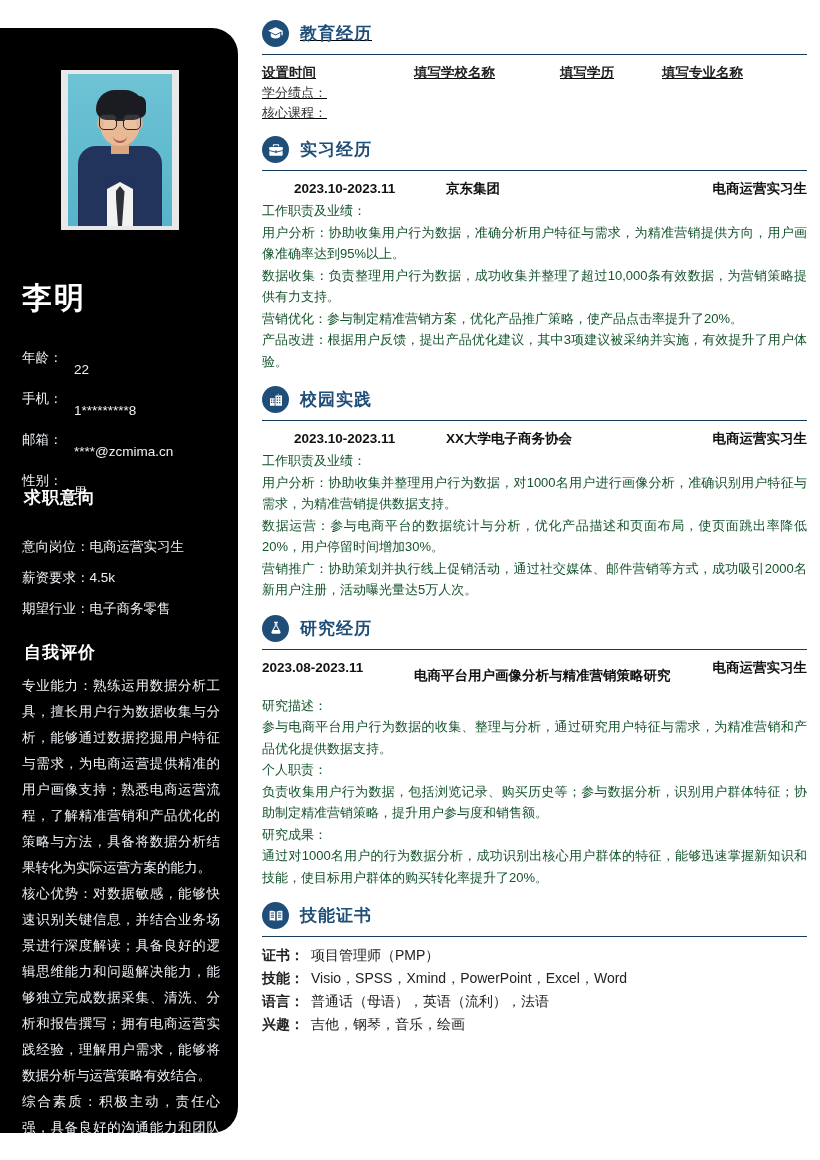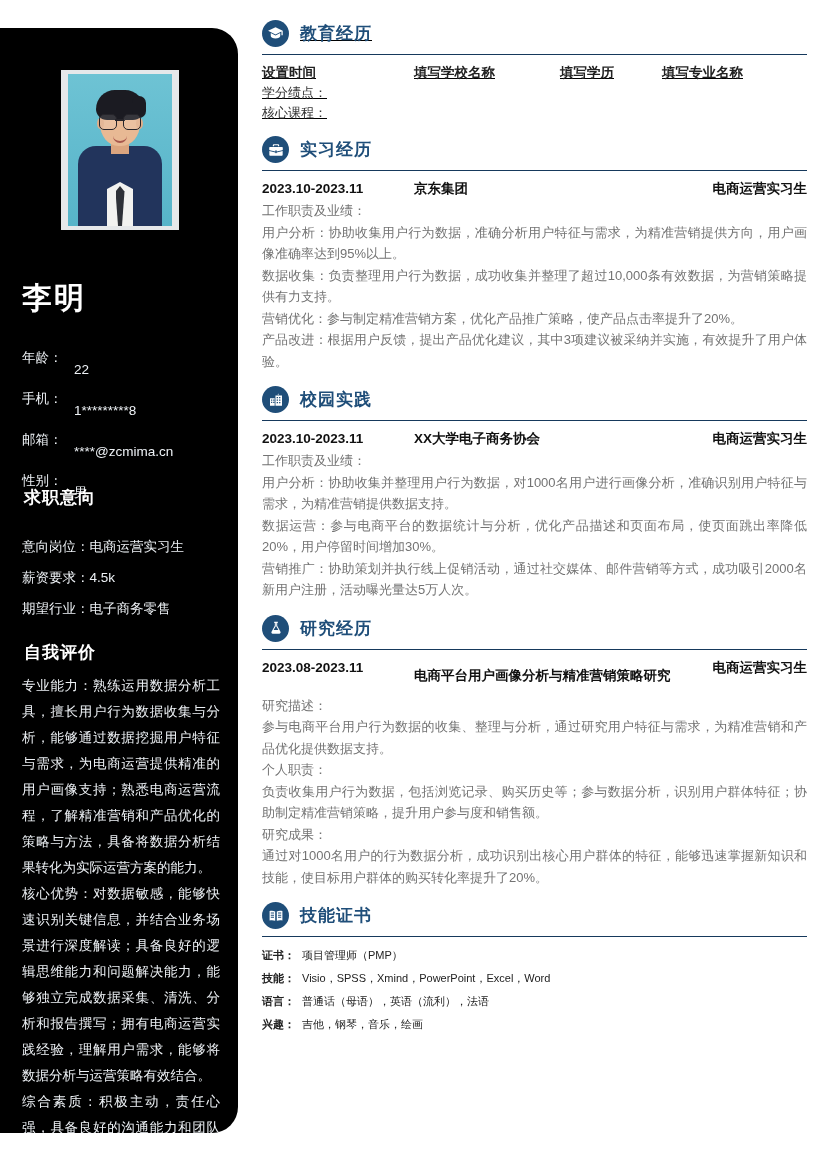--- a/index.html
+++ b/index.html
@@ -88,33 +88,33 @@
   .sec-rule{height:0;border-top:1.4px solid #16395c;margin-top:7px;margin-bottom:7px;}
 
   .edu-cols{display:flex;font-size:13.5px;font-weight:bold;color:#222;line-height:21px;}
   .edu-c1{width:152px;flex:0 0 152px;}
   .edu-c2{width:146px;flex:0 0 146px;}
   .edu-c3{width:102px;flex:0 0 102px;}
   .edu-c4{flex:1 1 auto;}
   .plainline{font-size:13px;color:#333;line-height:19.5px;}
 
   .xp-head{display:flex;font-size:13.5px;font-weight:bold;color:#111;line-height:22px;}
-  .xp-date{width:152px;flex:0 0 152px;}
+  .xp-date{width:152px;flex:0 0 152px;margin-left:32px;}
   .xp-org{flex:1 1 auto;}
   .xp-role{flex:0 0 auto;text-align:right;}
-  .xp-body{font-size:13px;color:#737373;line-height:21.5px;text-align:justify;}
+  .xp-body{font-size:13px;color:#14532d;line-height:21.5px;text-align:justify;}
   .xp-body p{margin:0;}
 
   .res-head{display:flex;font-size:13.5px;font-weight:bold;color:#111;line-height:22px;}
   .res-date{width:152px;flex:0 0 152px;}
   .res-mid{flex:1 1 auto;}
   .res-topic{display:block;margin-top:8px;}
   .res-role{float:right;}
 
-  .skill-row{display:flex;font-size:11px;line-height:23px;color:#222;}
+  .skill-row{display:flex;font-size:14px;line-height:23px;color:#222;}
   .skill-label{flex:0 0 auto;font-weight:bold;margin-right:7px;}
   .skill-val{flex:1 1 auto;}
 
   .sp{height:14px;}
   .sp-sm{height:8px;}
 </style>
 </head>
 <body>
 
 <div class="page">

